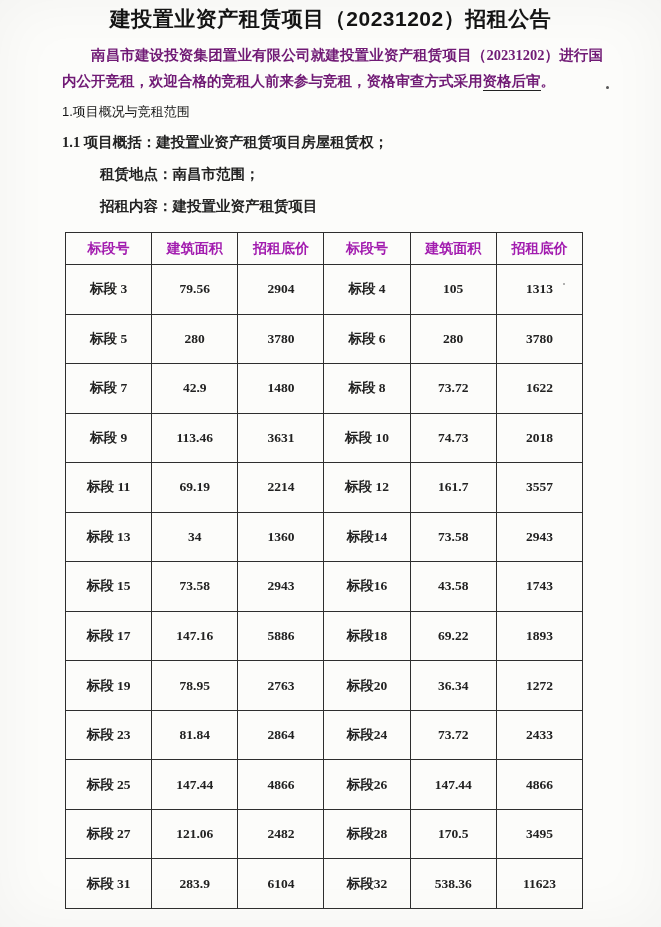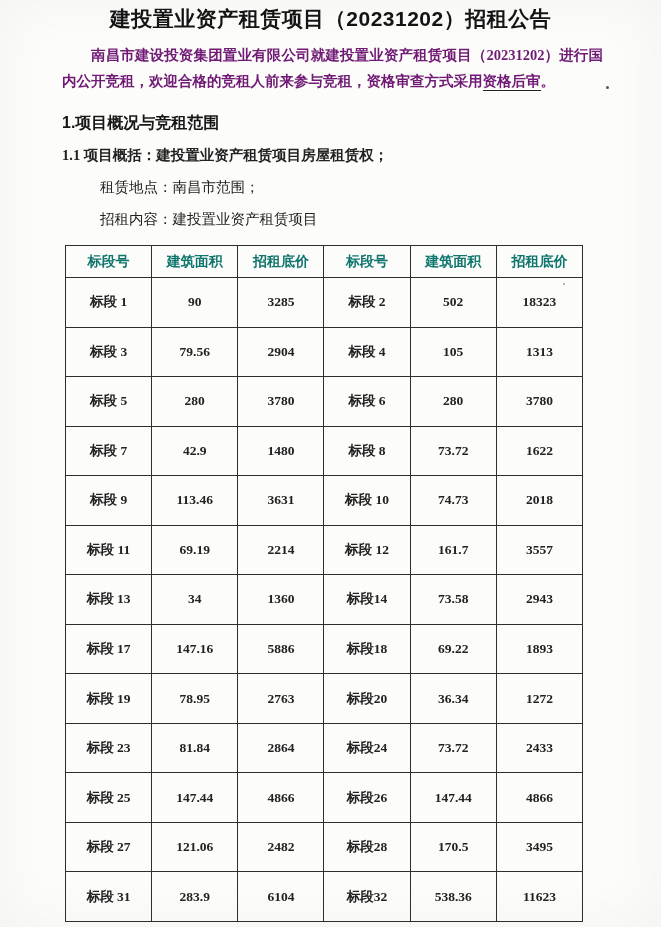--- a/index.html
+++ b/index.html
@@ -31,36 +31,36 @@
     text-align: justify;
     text-indent: 2em;
     font-weight: 600;
     color: #701a75;
   }
   .underlined {
     border-bottom: 1.5px solid #222;
     padding-bottom: 1px;
   }
   .section-heading {
-    margin: 19px 0 0 62px;
-    font-size: 16px;
-    font-weight: 700;
+    margin: 9px 0 0 62px;
+    font-size: 13px;
+    font-weight: 400;
     font-family: "Liberation Sans", sans-serif;
     color: #161616;
   }
   .item-line {
     margin: 12px 0 5px 62px;
     font-size: 14.5px;
     font-weight: 600;
     color: #222;
   }
   .sub-line {
     margin: 13px 0 0 100px;
     font-size: 14.5px;
-    font-weight: 400;
+    font-weight: 700;
     color: #222;
   }
   table.bid-table {
     margin: 16px 0 0 65px;
     width: 518px;
     height: 677px;
     border-collapse: collapse;
     table-layout: fixed;
   }
   table.bid-table th, table.bid-table td {
@@ -68,21 +68,21 @@
     text-align: center;
     vertical-align: middle;
     overflow: hidden;
     white-space: nowrap;
   }
   table.bid-table th {
     height: 32px;
     font-family: "Liberation Sans", sans-serif;
     font-weight: 700;
     font-size: 14px;
-    color: #0f766e;
+    color: #a21caf;
   }
   table.bid-table td {
     font-size: 13.5px;
     font-weight: 600;
     color: #222;
   }
   .speck {
     position: absolute;
     background: #555;
     border-radius: 50%;
@@ -113,28 +113,20 @@
         <th>标段号</th>
         <th>建筑面积</th>
         <th>招租底价</th>
         <th>标段号</th>
         <th>建筑面积</th>
         <th>招租底价</th>
       </tr>
     </thead>
     <tbody>
         <tr>
-          <td>标段 1</td>
-          <td>90</td>
-          <td>3285</td>
-          <td>标段 2</td>
-          <td>502</td>
-          <td>18323</td>
-        </tr>
-        <tr>
           <td>标段 3</td>
           <td>79.56</td>
           <td>2904</td>
           <td>标段 4</td>
           <td>105</td>
           <td>1313</td>
         </tr>
         <tr>
           <td>标段 5</td>
           <td>280</td>
@@ -169,20 +161,28 @@
         </tr>
         <tr>
           <td>标段 13</td>
           <td>34</td>
           <td>1360</td>
           <td>标段14</td>
           <td>73.58</td>
           <td>2943</td>
         </tr>
         <tr>
+          <td>标段 15</td>
+          <td>73.58</td>
+          <td>2943</td>
+          <td>标段16</td>
+          <td>43.58</td>
+          <td>1743</td>
+        </tr>
+        <tr>
           <td>标段 17</td>
           <td>147.16</td>
           <td>5886</td>
           <td>标段18</td>
           <td>69.22</td>
           <td>1893</td>
         </tr>
         <tr>
           <td>标段 19</td>
           <td>78.95</td>

